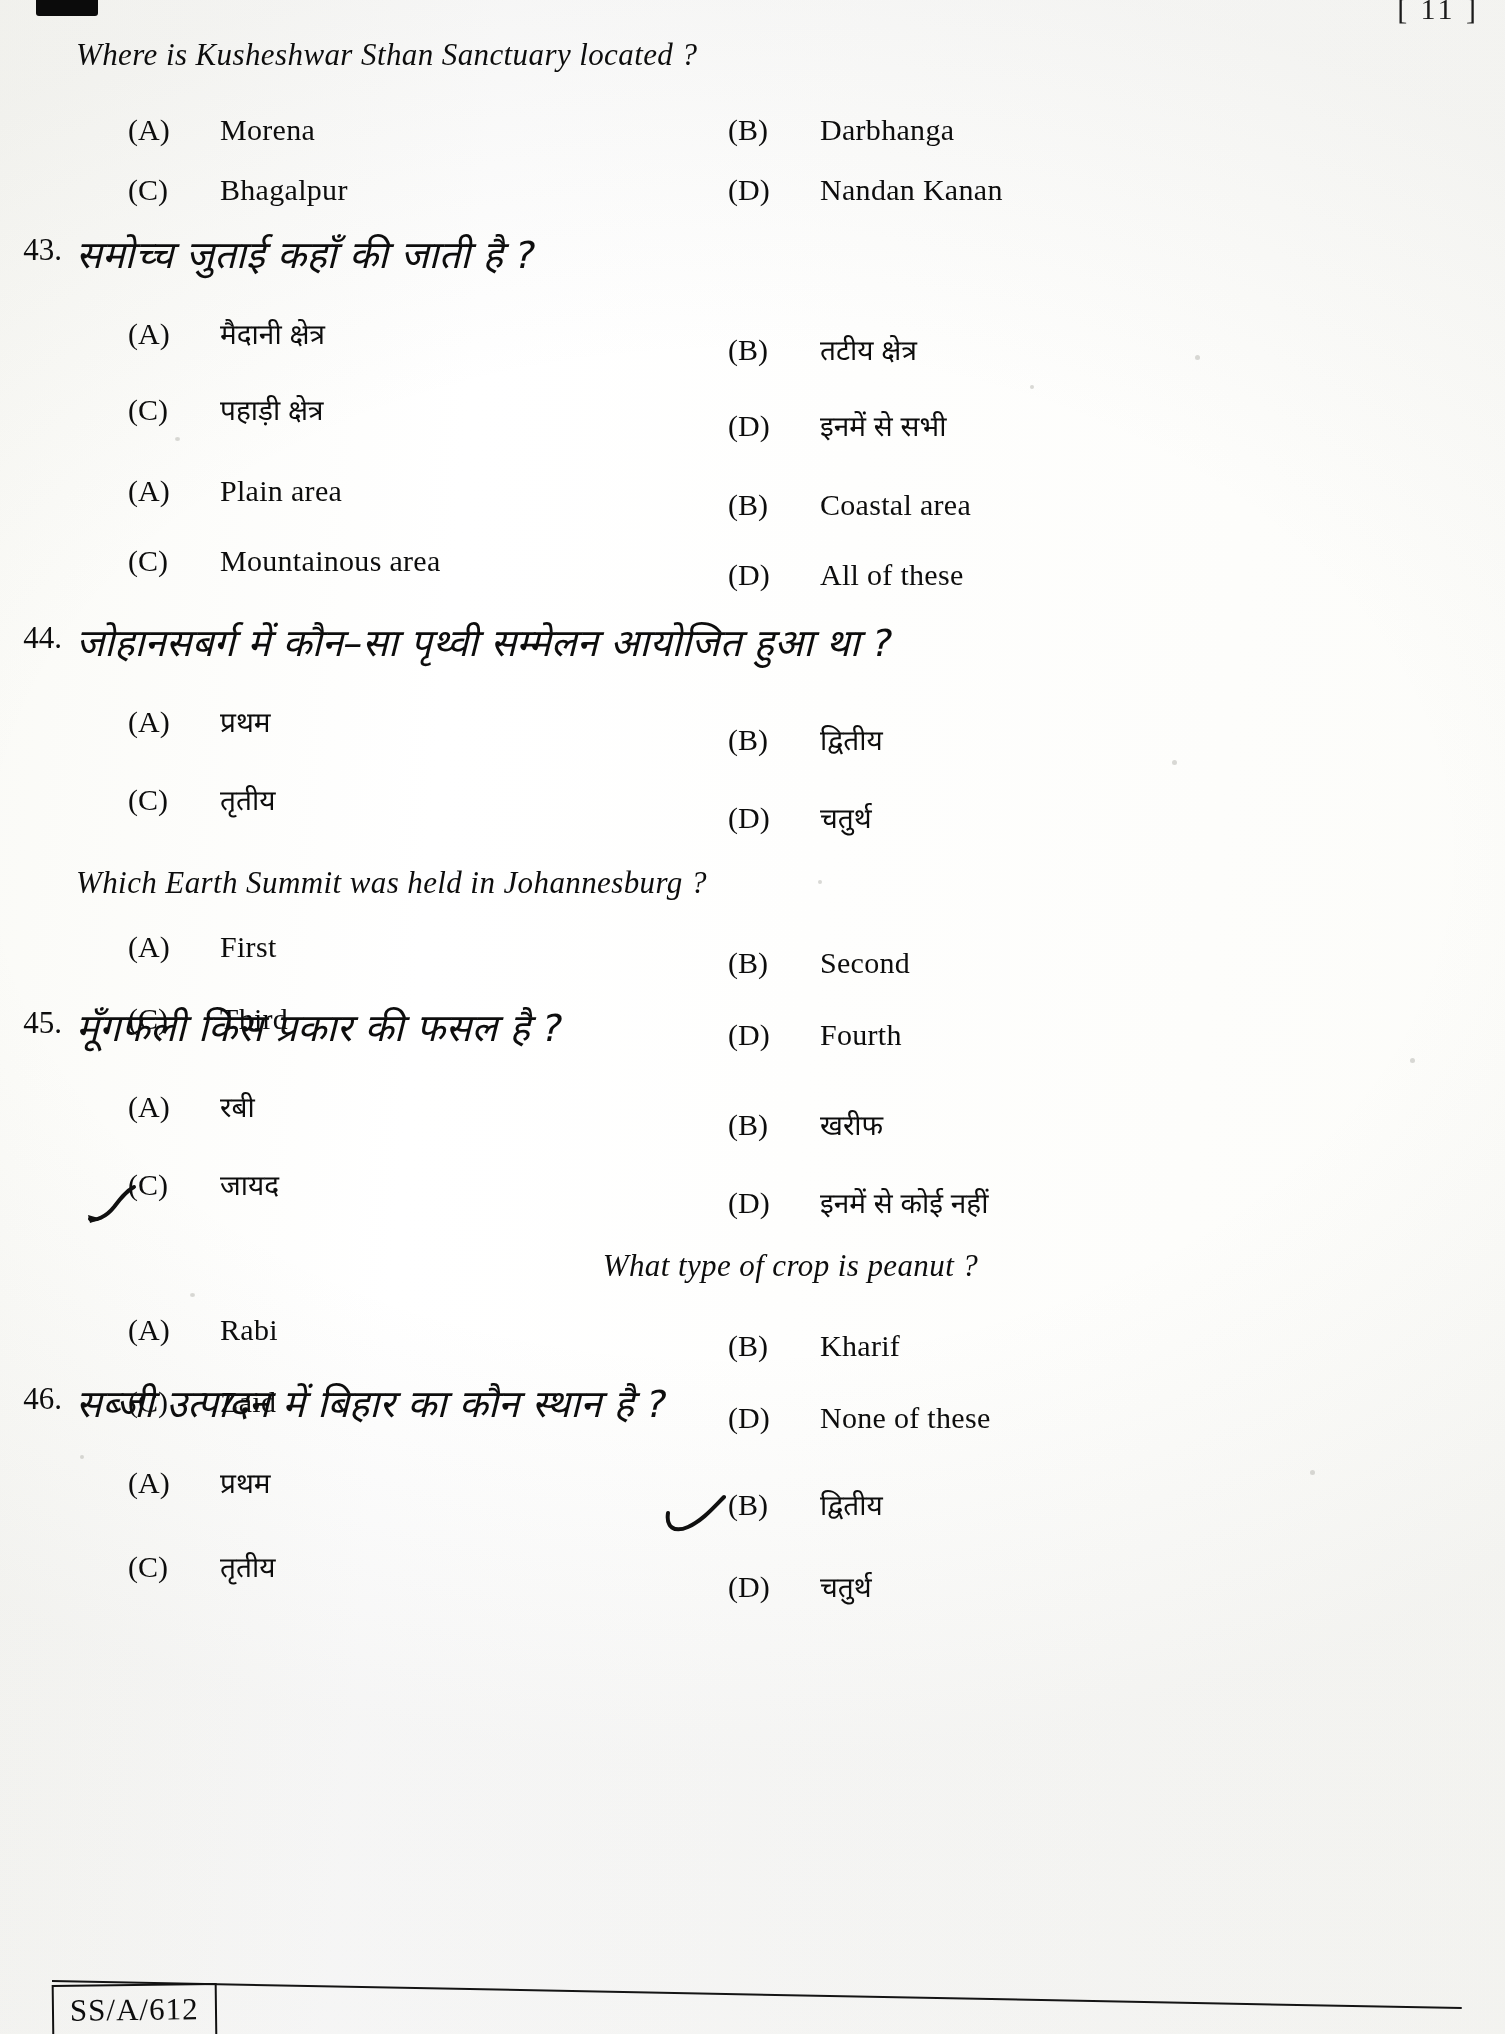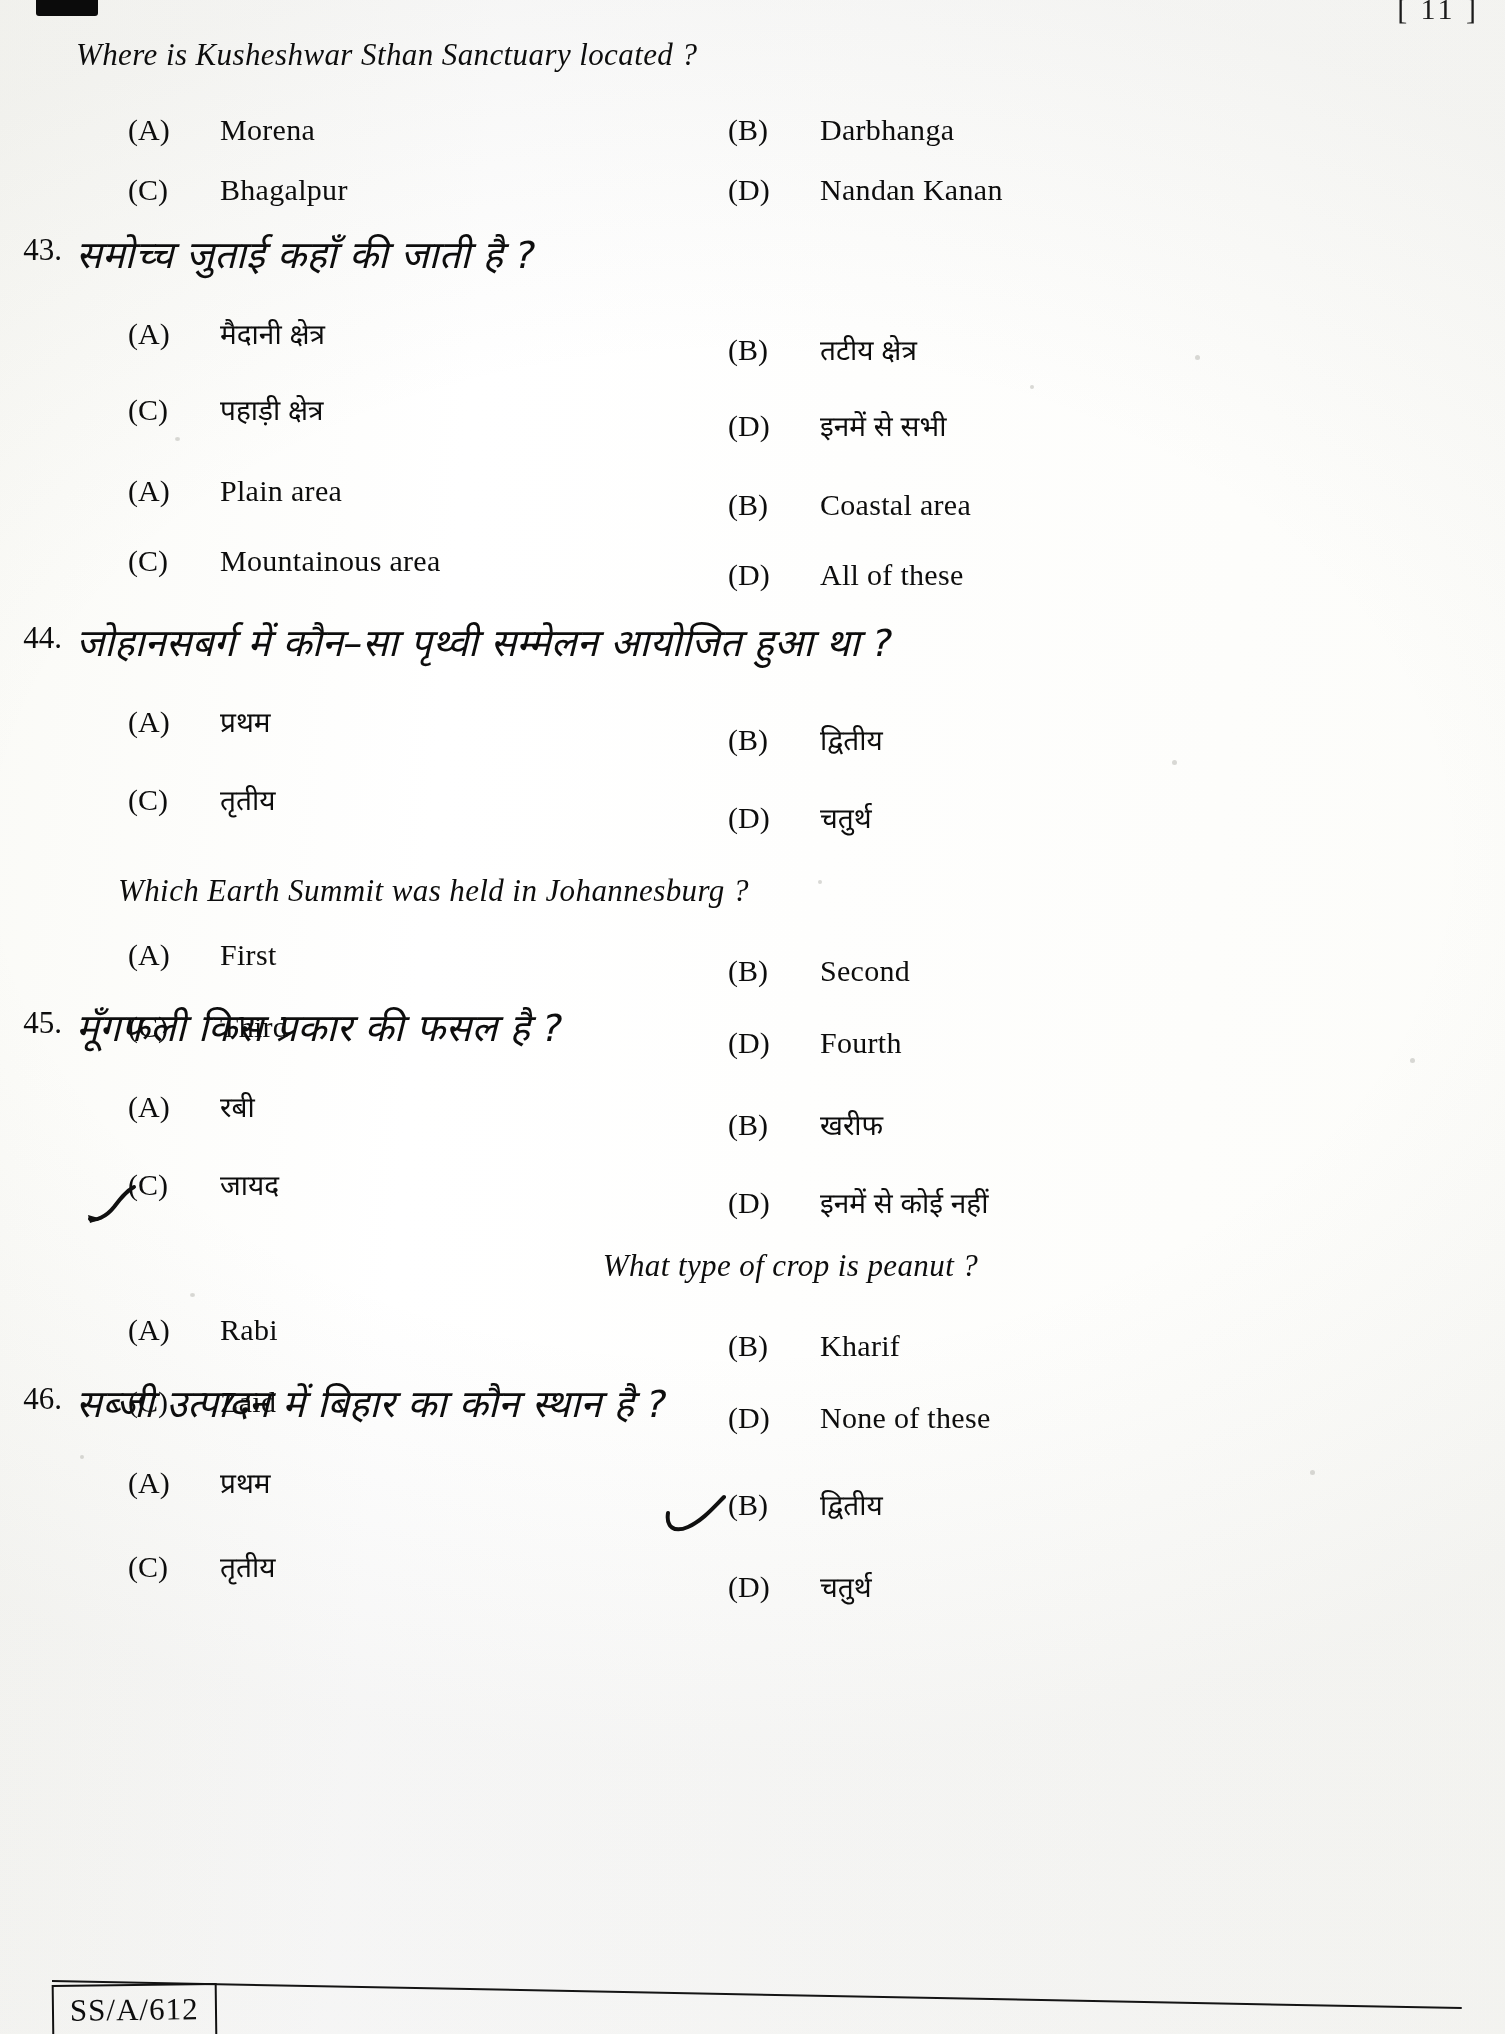--- a/index.html
+++ b/index.html
@@ -264,21 +264,21 @@
       <div class="opt left">
         <span class="opt-key">(C)</span>
         <span class="opt-val hi">तृतीय</span>
       </div>
       <div class="opt right" style="margin-top:18px;">
         <span class="opt-key">(D)</span>
         <span class="opt-val hi">चतुर्थ</span>
       </div>
     </div>
 
-    <div class="qline" style="margin-top:36px;padding-left:42px;">
+    <div class="qline" style="margin-top:28px;">
       <div class="qnum"></div>
       <div class="qtext en">Which Earth Summit was held in Johannesburg ?</div>
     </div>
 
     <div class="opt-row" style="margin-top:28px;">
       <div class="opt left">
         <span class="opt-key">(A)</span>
         <span class="opt-val en">First</span>
       </div>
       <div class="opt right" style="margin-top:16px;">

